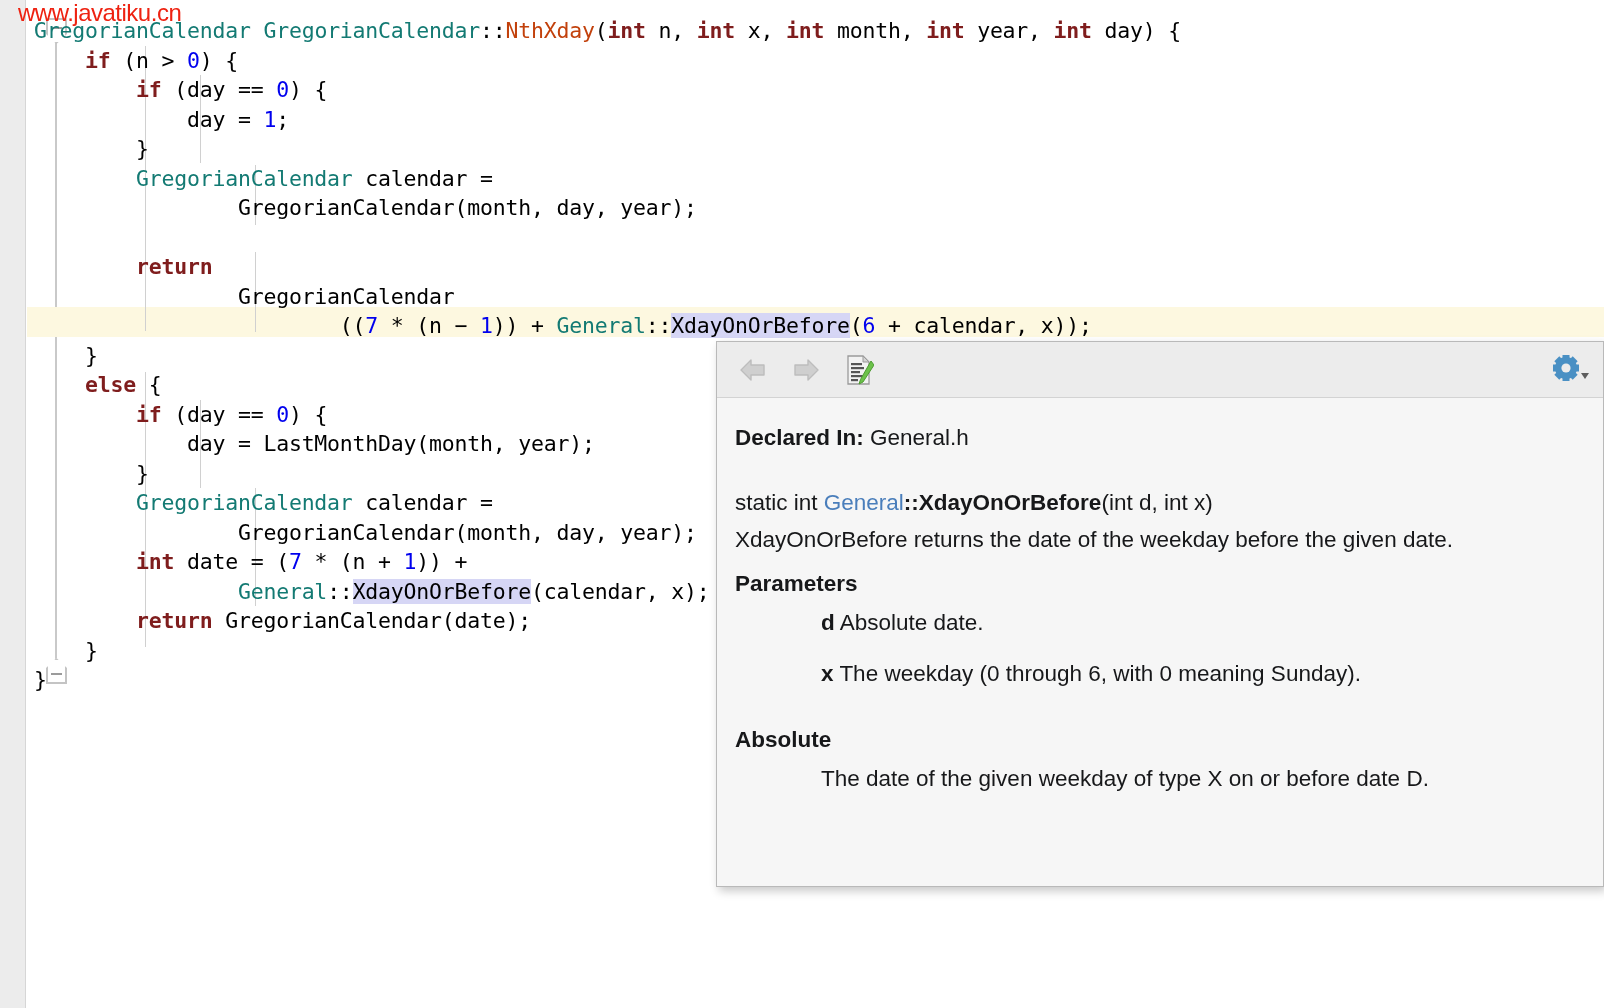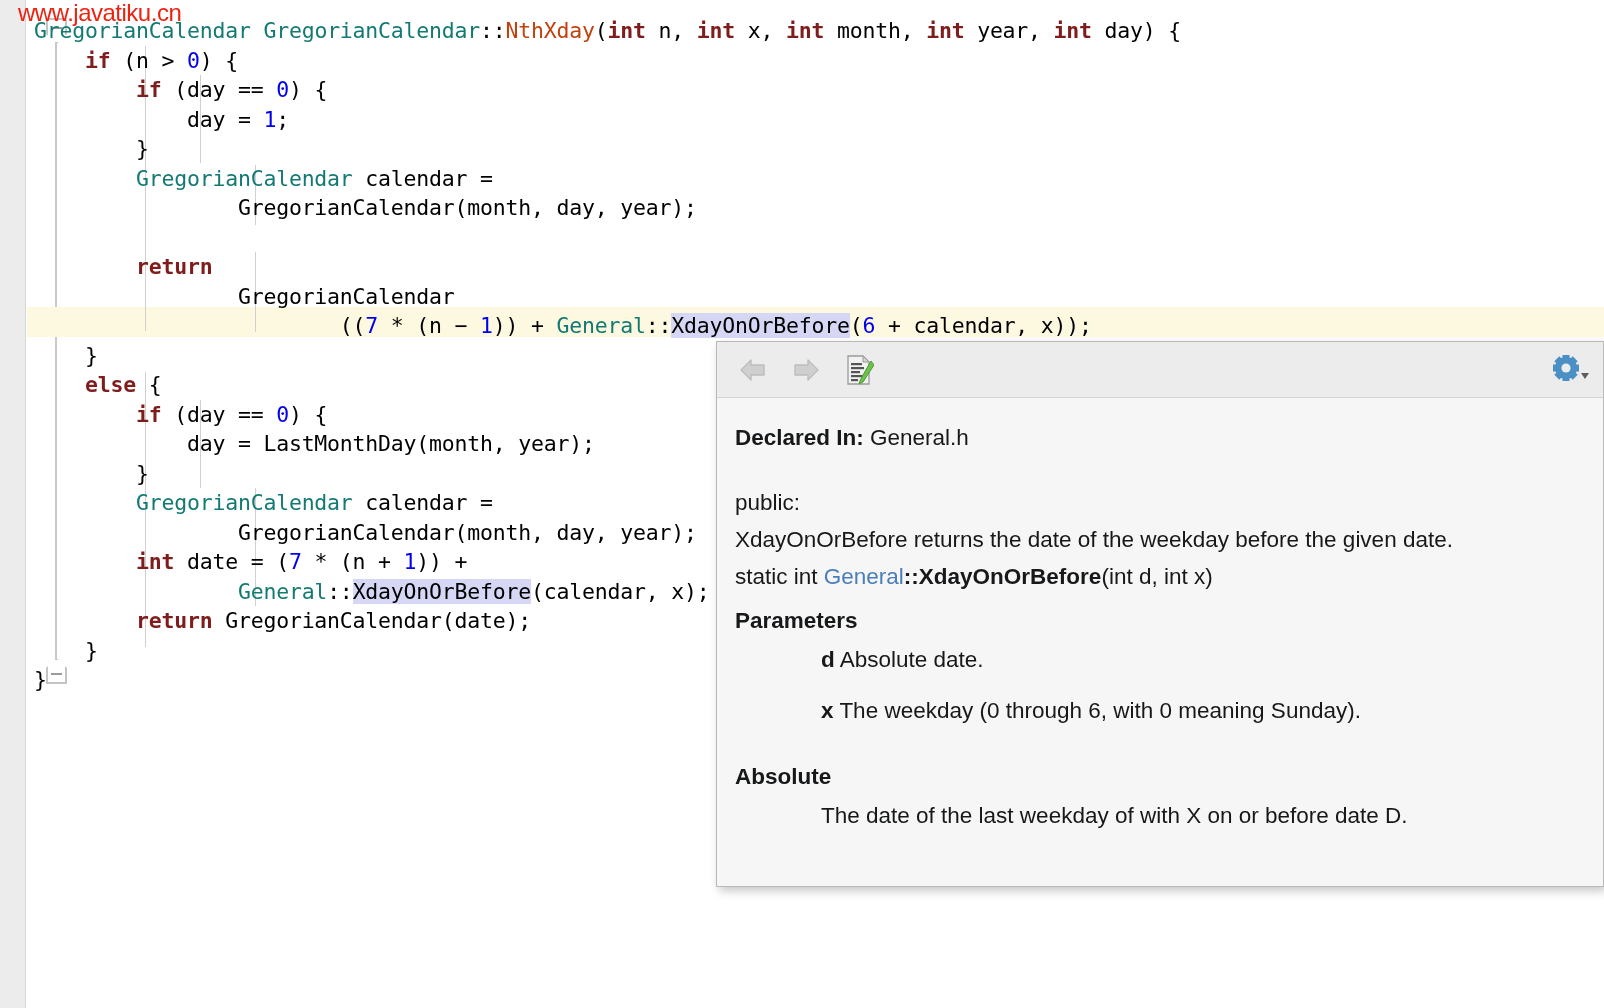--- a/index.html
+++ b/index.html
@@ -253,40 +253,39 @@
 
     <div id="popup-body">
 
       <div class="row">
         <span class="b">Declared In:</span>
         <span>General.h</span>
       </div>
 
       <div class="gap"></div>
 
-      <div class="row">public:</div>
-
-      <div class="row">XdayOnOrBefore returns the date of the weekday before the given date.</div>
 
       <div class="row">
         <span>static int </span><span class="gen-blue">General</span><span class="b">::</span><span class="b">XdayOnOrBefore</span><span>(int d, int x)</span>
       </div>
+
+      <div class="row">XdayOnOrBefore returns the date of the weekday before the given date.</div>
 
       <div class="sec-title">Parameters</div>
 
       <div class="param-row">
         <span class="b">d</span>
         <span>Absolute date.</span>
       </div>
 
       <div class="param-row">
         <span class="b">x</span>
         <span>The weekday (0 through 6, with 0 meaning Sunday).</span>
       </div>
 
       <div class="sec-title" style="margin-top:38px;">Absolute</div>
 
-      <div class="returns-row">The date of the last weekday of with X on or before date D.</div>
+      <div class="returns-row">The date of the given weekday of type X on or before date D.</div>
 
     </div>
   </div>
 
 </div>
 
 </body></html>

